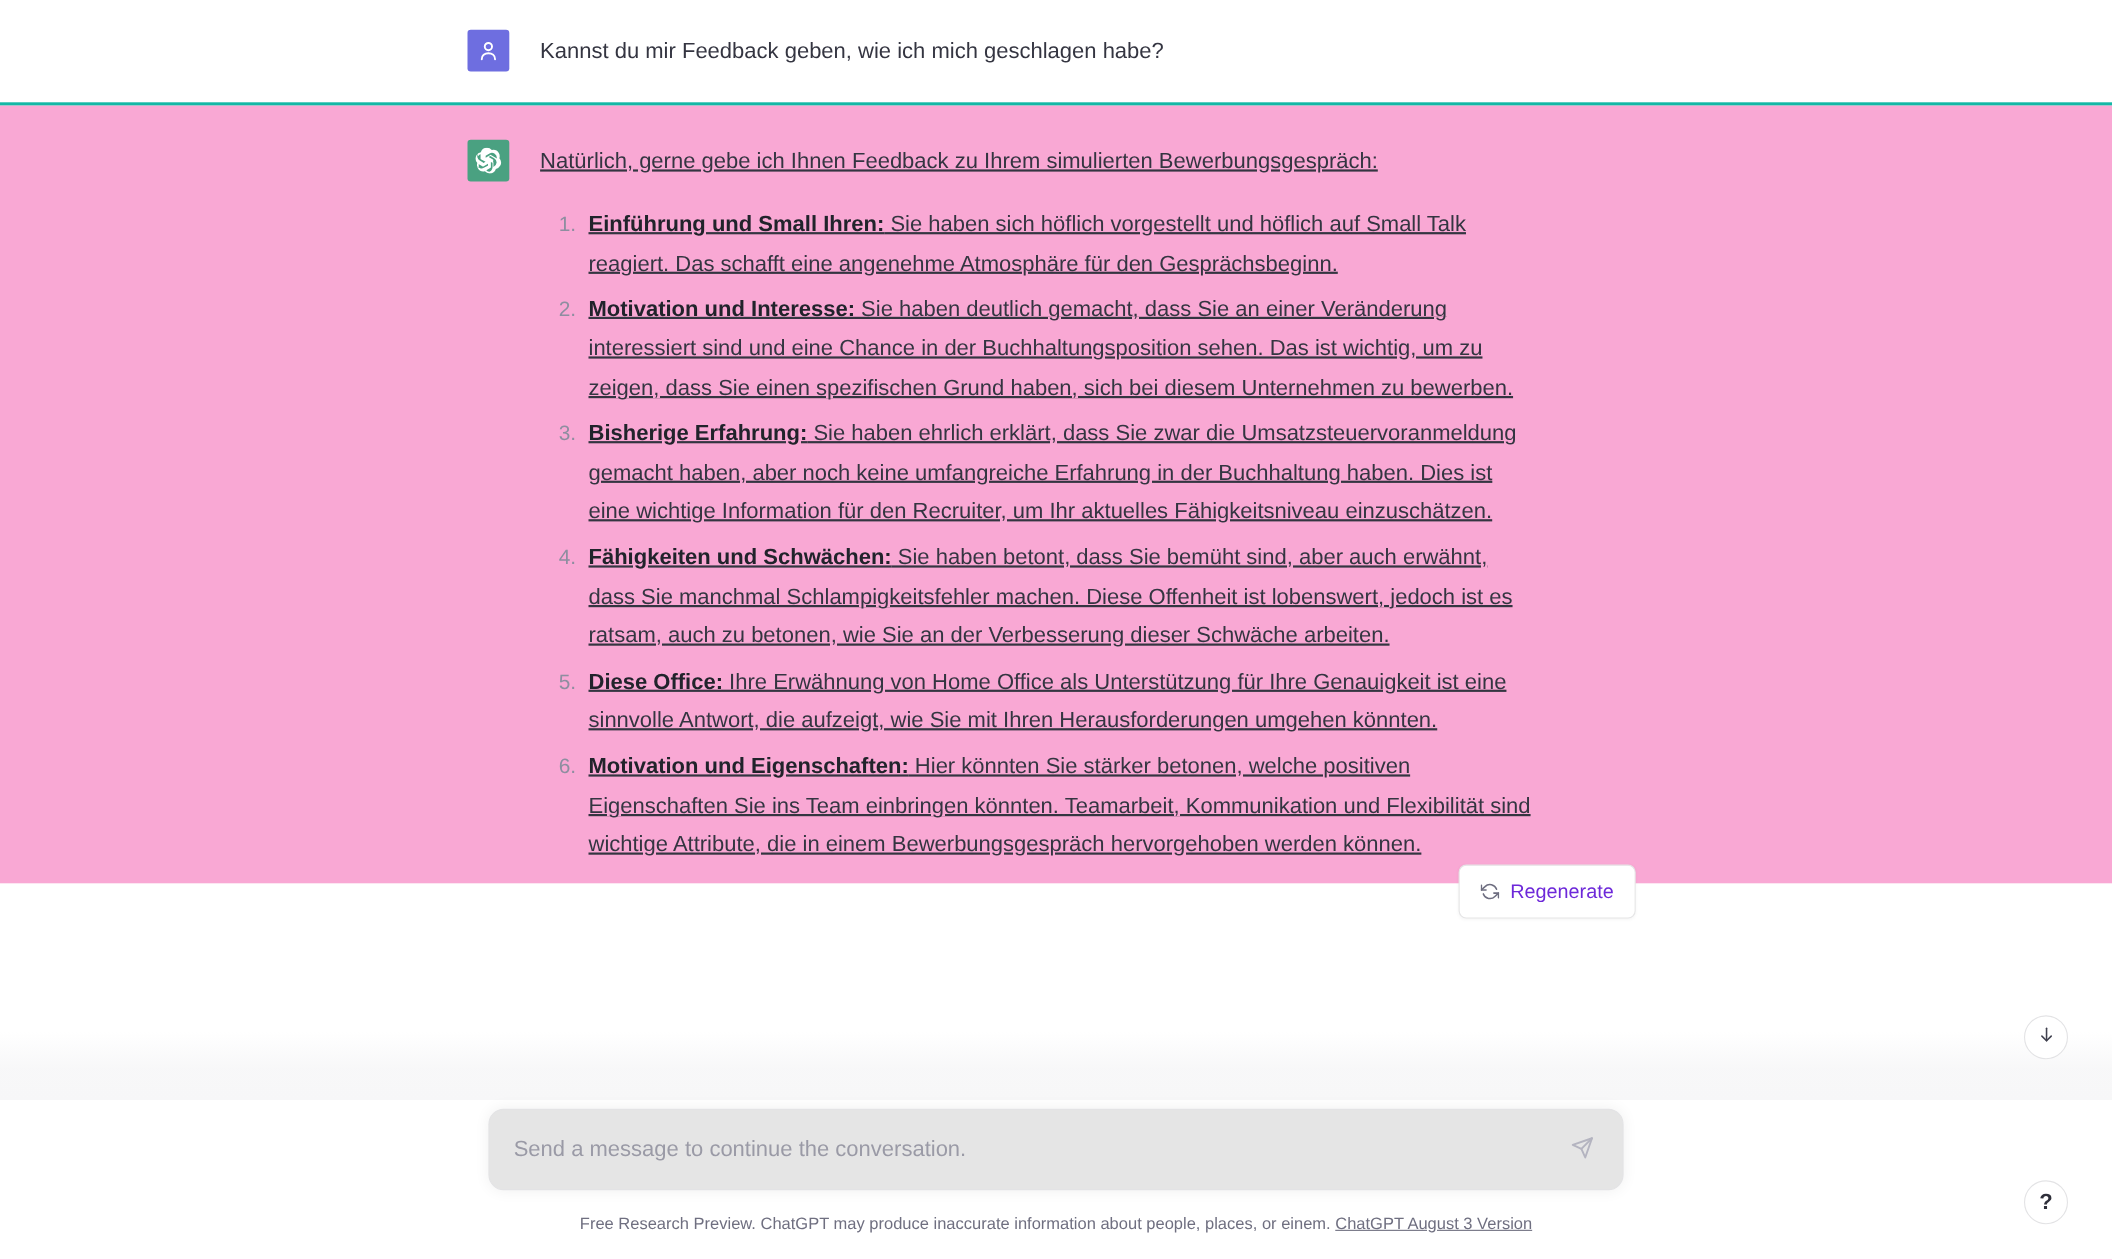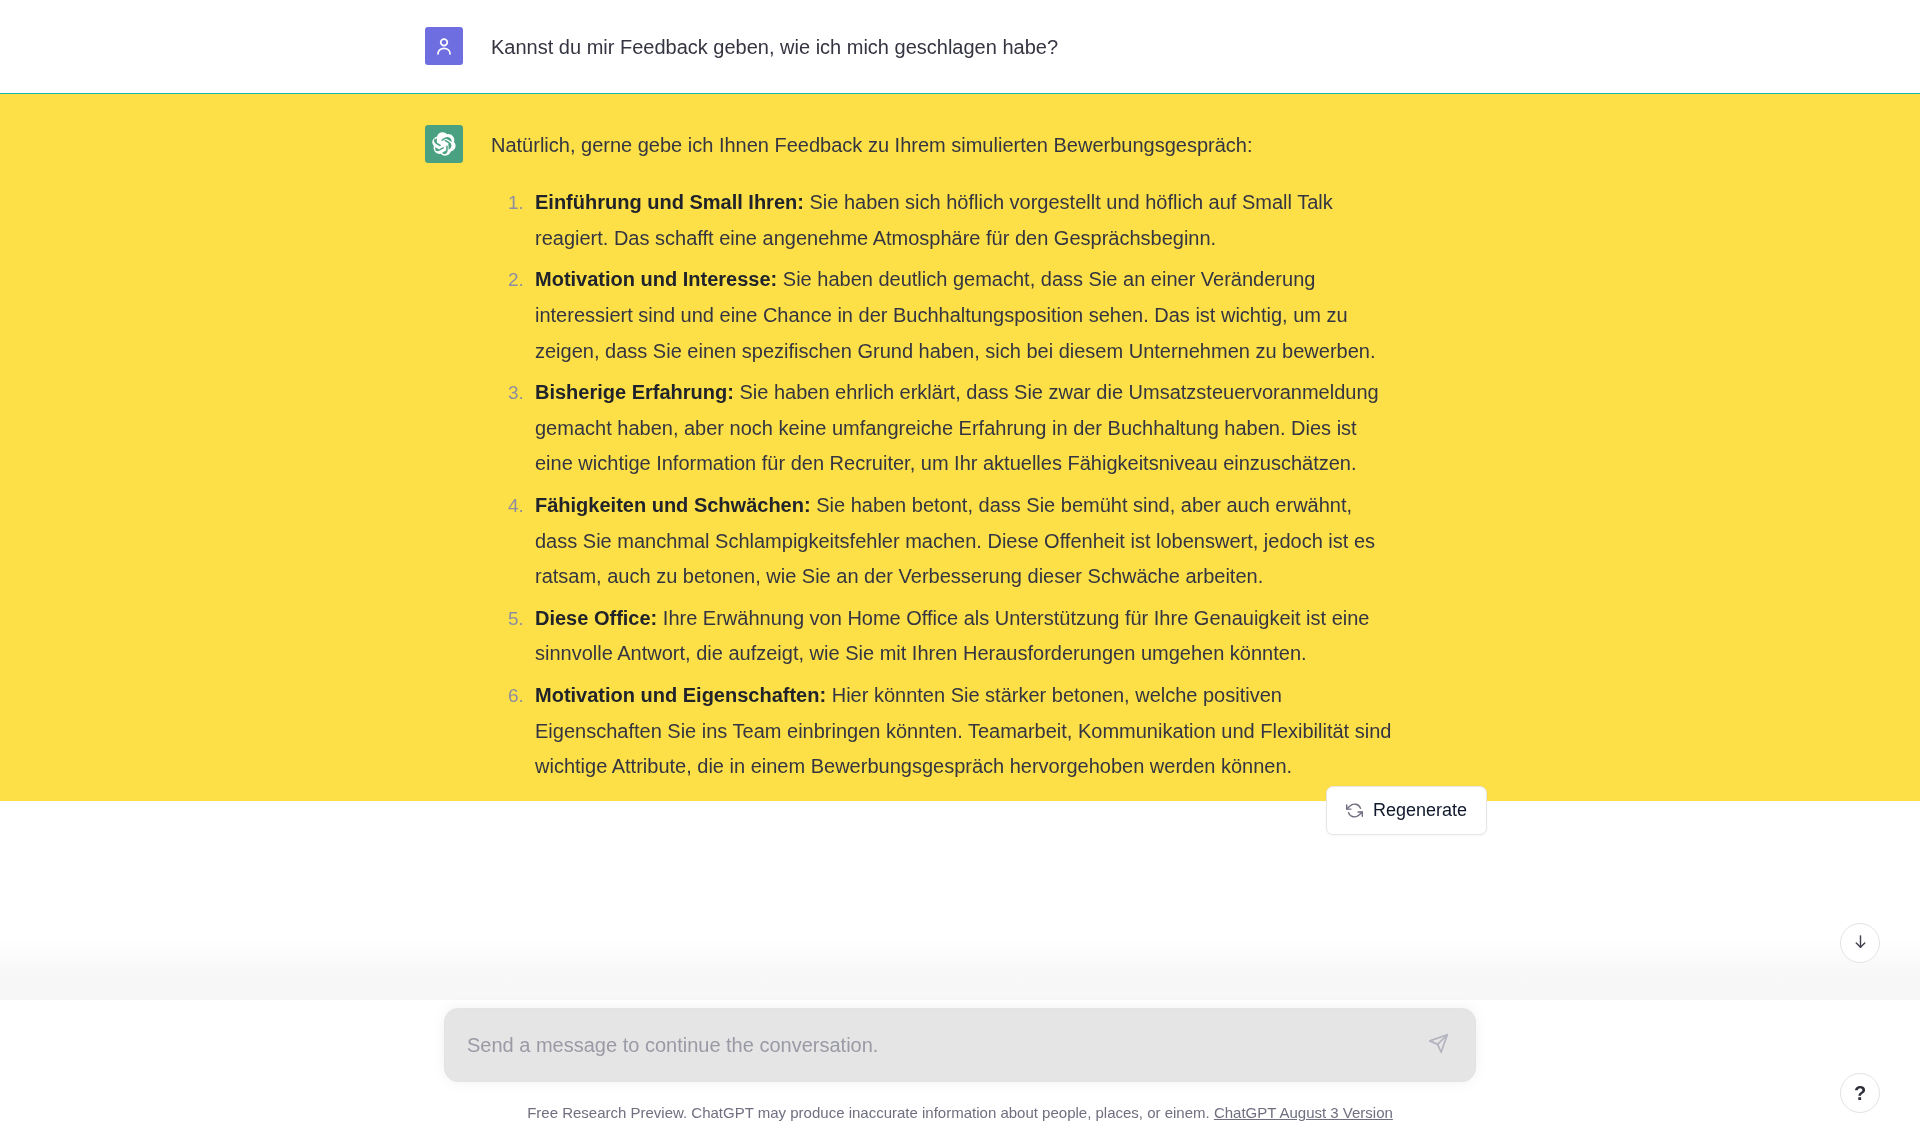--- a/index.html
+++ b/index.html
@@ -19,24 +19,24 @@
 
   
   .conversation {
     position: absolute;
     top: 0; left: 0; right: 0; bottom: 0;
     overflow: hidden;
   }
 
   .msg-row {
     width: 100%;
-    border-bottom: 1px solid #14b8a6;
+    border-bottom: 3px solid #14b8a6;
   }
   .msg-row.user      { background: #ffffff; }
-  .msg-row.assistant { background: #fde047; border-bottom: none; }
+  .msg-row.assistant { background: #f9a8d4; border-bottom: none; text-decoration: underline; }
 
   .msg-inner {
     display: flex;
     gap: 28px;
     max-width: 1070px;
     margin: 0 auto;
     padding: 30px 0 30px 0;
     padding-left: 0;
   }
   .msg-row.user .msg-inner      { padding-top: 27px; padding-bottom: 27px; }
@@ -100,21 +100,21 @@
     right: 433px;
     bottom: 310px;
     display: flex;
     align-items: center;
     gap: 10px;
     background: #ffffff;
     border: 1px solid #e5e5e6;
     border-radius: 7px;
     padding: 13px 19px;
     font-size: 18px;
-    color: #0f172a;
+    color: #6d28d9;
     box-shadow: 0 1px 3px rgba(0,0,0,0.04);
     cursor: pointer;
     z-index: 20;
     white-space: nowrap;
   }
   .regenerate-btn svg { display: block; flex: 0 0 auto; }
 
   
   .composer-area {
     position: absolute;

